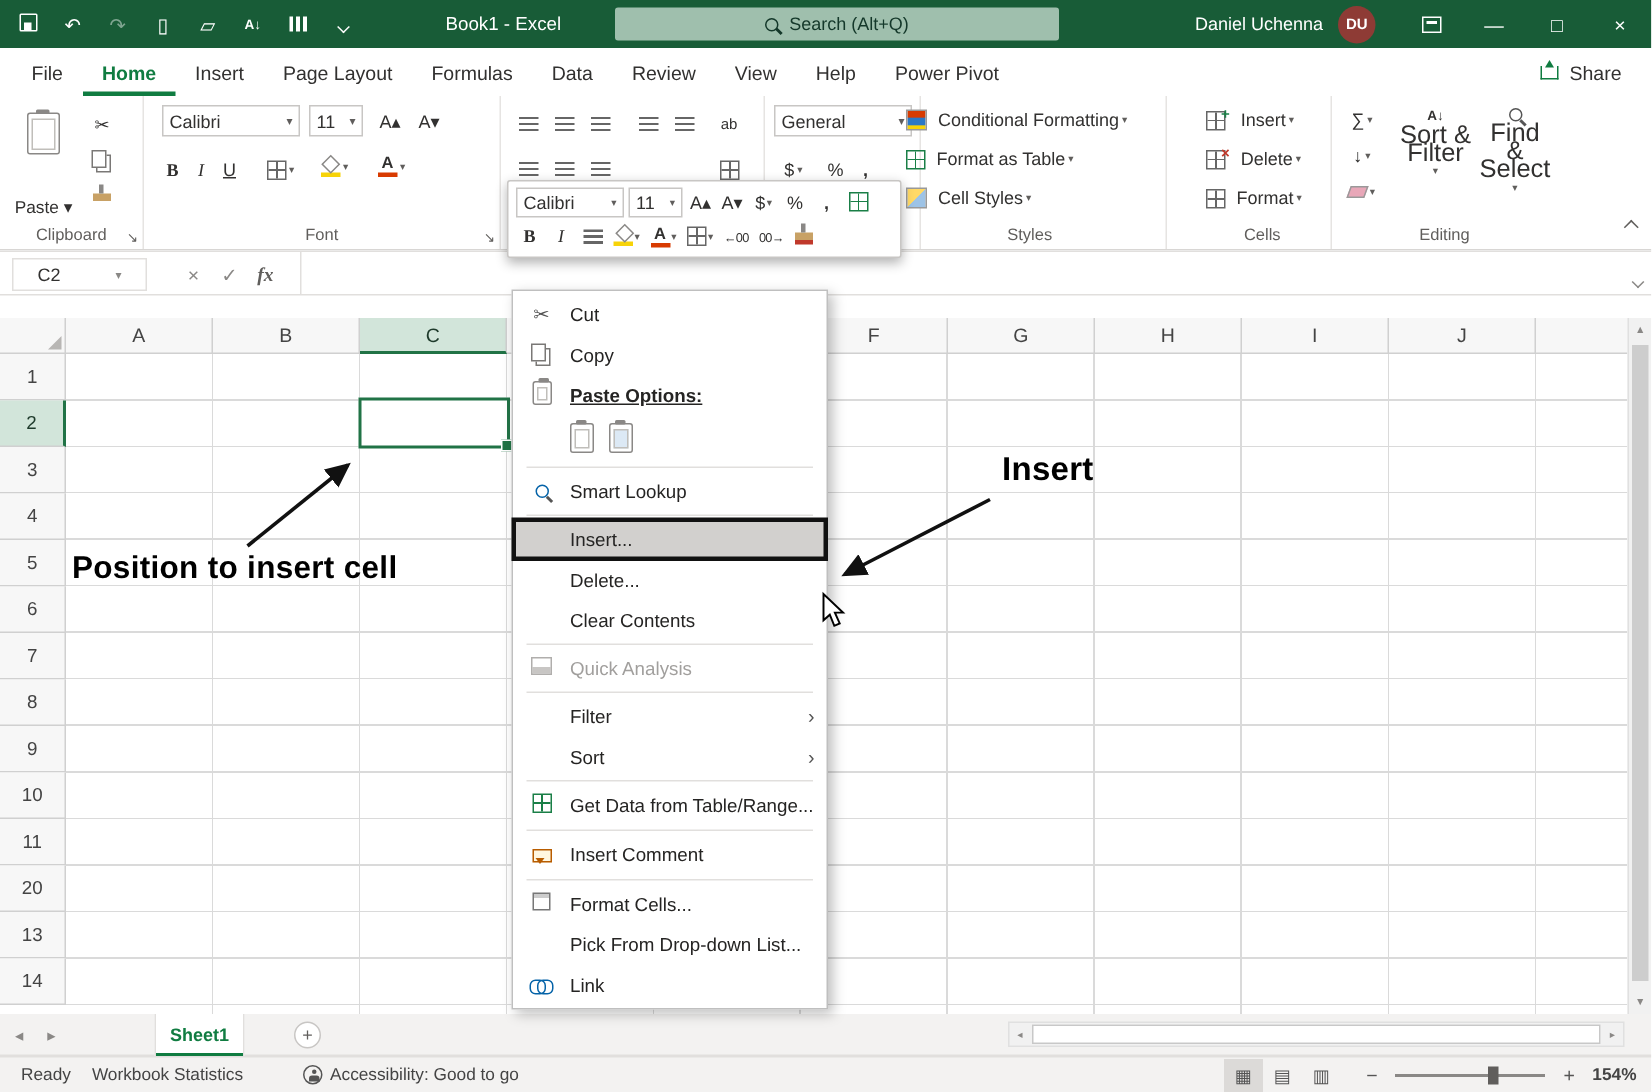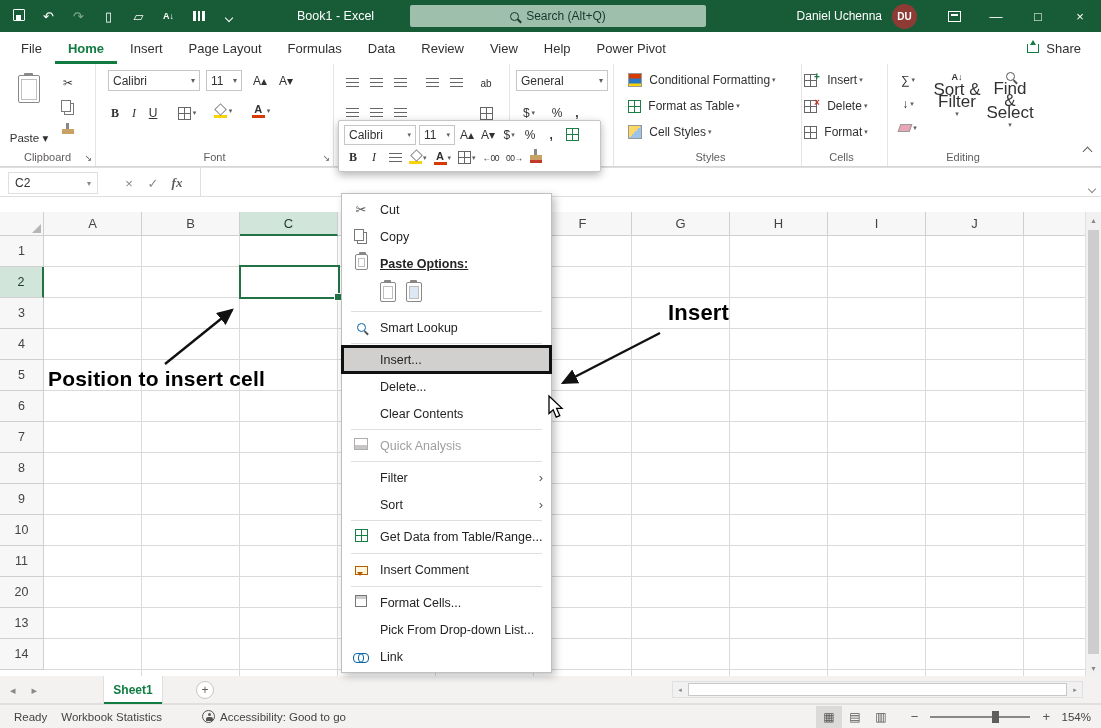--- a/index.html
+++ b/index.html
@@ -72,21 +72,21 @@
   .cf-ic { display: inline-block; width: 14px; height: 14px; background: linear-gradient(to bottom, #d83b01 0 4px, #2b78c6 5px 9px, #f7d308 10px 14px); border: 1px solid #999; }
   .cs-ic { display: inline-block; width: 14px; height: 14px; background: linear-gradient(135deg, #ffd966 0 50%, #9dc3e6 50% 100%); border: 1px solid #999; }
   .badge { font-size: 10px; font-weight: bold; margin-left: -5px; margin-top: -8px; }
   .badge.green { color: #1a7f47; } .badge.red { color: #c0392b; }
   .eraser { display: inline-block; width: 12px; height: 8px; background: #e8a7b8; transform: skewX(-20deg); border: 1px solid #999; }
   .twoline { font-size: 17px; line-height: 12px; text-align: center; }
   .vblock { position: absolute; display: flex; flex-direction: column; align-items: center; gap: 2px; cursor: pointer; }
 
   
   .fbar { position: absolute; top: 167px; left: 0; right: 0; height: 30px; background: #fff; border-top: 1px solid #e1dfdd; border-bottom: 1px solid #e1dfdd; }
-  .namebox { position: absolute; left: 8px; top: 4px; width: 90px; height: 22px; border: 1px solid #e1dfdd; display: flex; align-items: center; padding: 0 6px; font-size: 12px; color: #323130; cursor: pointer; }
+  .namebox { position: absolute; left: 8px; top: 4px; width: 90px; height: 22px; border: 1px solid #e1dfdd; display: flex; align-items: center; padding: 0 16px; font-size: 12px; color: #323130; cursor: pointer; }
   .namebox .arr { margin-left: auto; font-size: 8px; color: #8a8886; }
   .fb-ic { position: absolute; top: 4px; height: 22px; width: 22px; display: flex; align-items: center; justify-content: center; color: #8a8886; font-size: 13px; cursor: pointer; }
   .fb-fx { font-family: "Liberation Serif", serif; font-style: italic; font-weight: bold; color: #605e5c; }
   .fb-input { position: absolute; left: 200px; right: 30px; top: 0; bottom: 0; border-left: 1px solid #e1dfdd; cursor: text; }
   .fb-chev { position: absolute; right: 6px; top: 10px; }
 
   
   .grid { position: absolute; top: 212px; left: 0; width: 1085px; height: 464px; background: #fff; overflow: hidden; }
   .colheads { position: absolute; top: 0; left: 0; right: 0; height: 24px; display: flex; }
   .ch { width: 98px; flex: none; background: #f7f7f7; border-right: 1px solid #d0d0d0; border-bottom: 1px solid #d0d0d0; display: flex; align-items: center; justify-content: center; font-size: 13px; color: #444; cursor: pointer; }
@@ -120,21 +120,21 @@
   .sb-item { margin-left: 14px; cursor: default; display: flex; align-items: center; gap: 5px; }
   .acc-ic { width: 13px; height: 13px; border: 1px solid #555; border-radius: 50%; position: relative; display: inline-block; }
   .acc-ic::before { content: ''; position: absolute; left: 5px; top: 2px; width: 3px; height: 3px; border-radius: 50%; background: #555; }
   .acc-ic::after { content: ''; position: absolute; left: 3px; top: 6px; width: 7px; height: 4px; background: #555; border-radius: 2px 2px 0 0; }
   .sb-right { margin-left: auto; display: flex; align-items: center; padding-right: 10px; }
   .view-ic { width: 26px; height: 22px; display: flex; align-items: center; justify-content: center; font-size: 12px; color: #555; cursor: pointer; }
   .view-ic.active { background: #dcdad8; }
   .zoomtrack { width: 100px; height: 2px; background: #8a8886; position: relative; margin: 0 9px; cursor: pointer; }
   .zoomthumb { position: absolute; left: 62px; top: -5px; width: 7px; height: 12px; background: #605e5c; }
   .zoombtn { font-size: 13px; color: #555; cursor: pointer; padding: 0 3px; }
-  .zoomlabel { width: 38px; text-align: right; cursor: pointer; }
+  .zoomlabel { width: 38px; text-align: right; cursor: pointer; font-weight: bold; }
 
   
   .cm { position: absolute; left: 341px; top: 193px; width: 211px; background: #fff; border: 1px solid #bfbfbf; box-shadow: 3px 3px 8px rgba(0,0,0,.25); z-index: 50; padding: 2px 0; font-size: 12.5px; color: #252423; }
   .cm-item { height: 27px; display: flex; align-items: center; padding: 0 8px 0 9px; gap: 9px; cursor: pointer; }
   .cm-ic { width: 20px; flex: none; text-align: center; color: #555; font-size: 13px; }
   .cm-label { flex: 1; }
   .cm-item.boldlabel .cm-label { font-weight: bold; text-decoration: underline; }
   .cm-item.disabled { color: #a19f9d; cursor: default; }
   .cm-sep { height: 1px; background: #e1dfdd; margin: 2px 9px; }
   .cm-paste-row { height: 32px; display: flex; align-items: center; padding-left: 38px; gap: 10px; }
@@ -305,21 +305,21 @@
         <span class="arr">▾</span>
       </div>
       <span class="rbtn" style="left:6px;top:38px;width:26px">
           <span>$</span>
           <span class="arr">▾</span>
         </span>
       <span class="rbtn" style="left:38px;top:38px;width:18px">%</span>
       <span class="rbtn" style="left:60px;top:38px;width:14px;font-weight:bold">,</span>
     </div>
 
-    <div class="rgroup" style="left:620px;width:182px">
+    <div class="rgroup" style="left:596px;width:182px">
       <span class="rbtn" style="left:8px;top:5px"><span class="cf-ic"></span>&nbsp;<span>Conditional Formatting</span><span class="arr">▾</span></span>
       <span class="rbtn" style="left:8px;top:31px"><span class="tbl-ic green"></span>&nbsp;<span>Format as Table</span><span class="arr">▾</span></span>
       <span class="rbtn" style="left:8px;top:57px"><span class="cs-ic"></span>&nbsp;<span>Cell Styles</span><span class="arr">▾</span></span>
       <div class="glabel">Styles</div>
     </div>
 
     <div class="rgroup" style="left:796px;width:92px">
       <span class="rbtn" style="left:8px;top:5px"><span class="tbl-ic"></span><span class="badge green">+</span>&nbsp;<span>Insert</span><span class="arr">▾</span></span>
       <span class="rbtn" style="left:8px;top:31px"><span class="tbl-ic"></span><span class="badge red">×</span>&nbsp;<span>Delete</span><span class="arr">▾</span></span>
       <span class="rbtn" style="left:8px;top:57px"><span class="tbl-ic"></span>&nbsp;<span>Format</span><span class="arr">▾</span></span>

